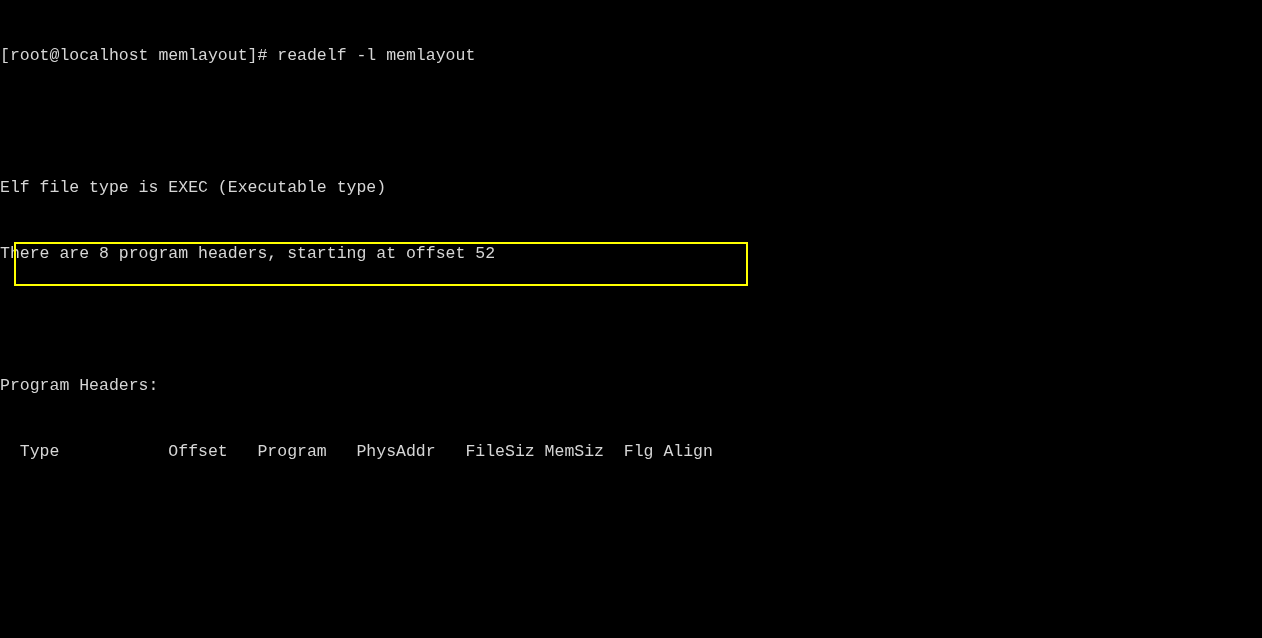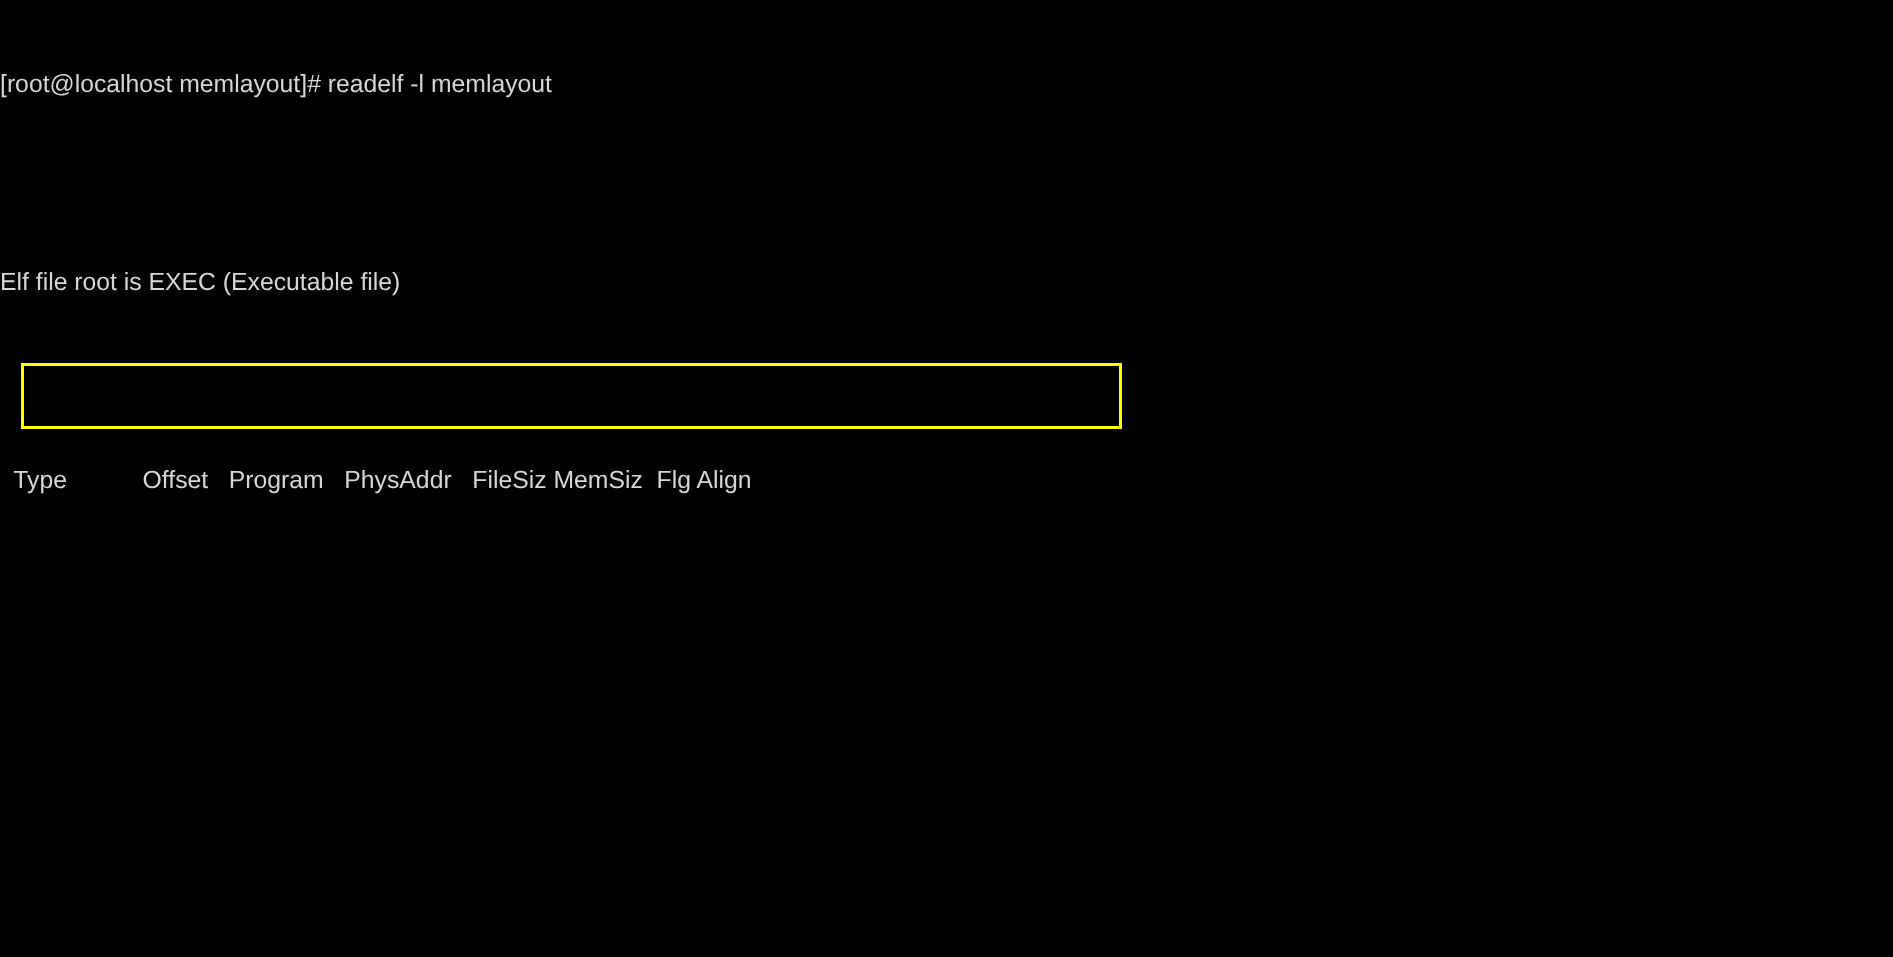--- a/index.html
+++ b/index.html
@@ -7,21 +7,21 @@
     margin: 0;
     padding: 0;
     background: #000000;
   }
   #terminal {
     position: relative;
     width: 1262px;
     height: 638px;
     background: #000000;
     overflow: hidden;
-    font-family: Liberation Sans, sans-serif;
+    font-family: Liberation Mono, monospace;
     font-size: 16.5px;
     line-height: 22px;
     color: #d6d6d6;
     -webkit-font-smoothing: antialiased;
   }
   .screen {
     position: absolute;
     left: 0;
     top: 0;
     padding: 1px 0 0 0;
@@ -48,22 +48,24 @@
   }
 </style>
 </head>
 <body>
 
 <div id="terminal">
 
   <div class="screen">
     <div class="line">[root@localhost memlayout]# readelf -l memlayout</div>
     <div class="line blank"></div>
-    <div class="line">Elf file root is EXEC (Executable file)</div>
+    <div class="line">Elf file type is EXEC (Executable type)</div>
+    <div class="line">There are 8 program headers, starting at offset 52</div>
     <div class="line blank"></div>
+    <div class="line">Program Headers:</div>
     <div class="line">  Type           Offset   Program   PhysAddr   FileSiz MemSiz  Flg Align</div>
     
     
     
     
     
     
     
     
     

